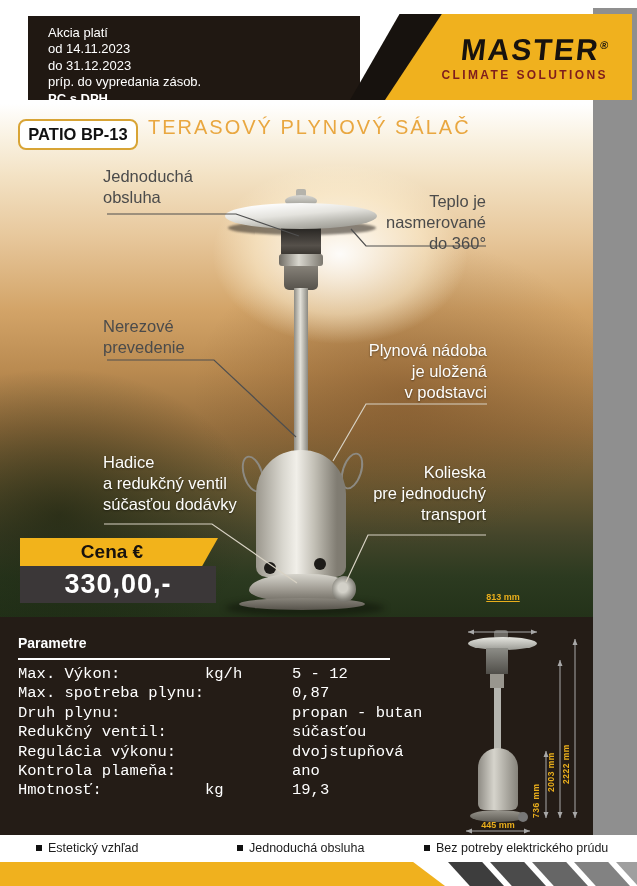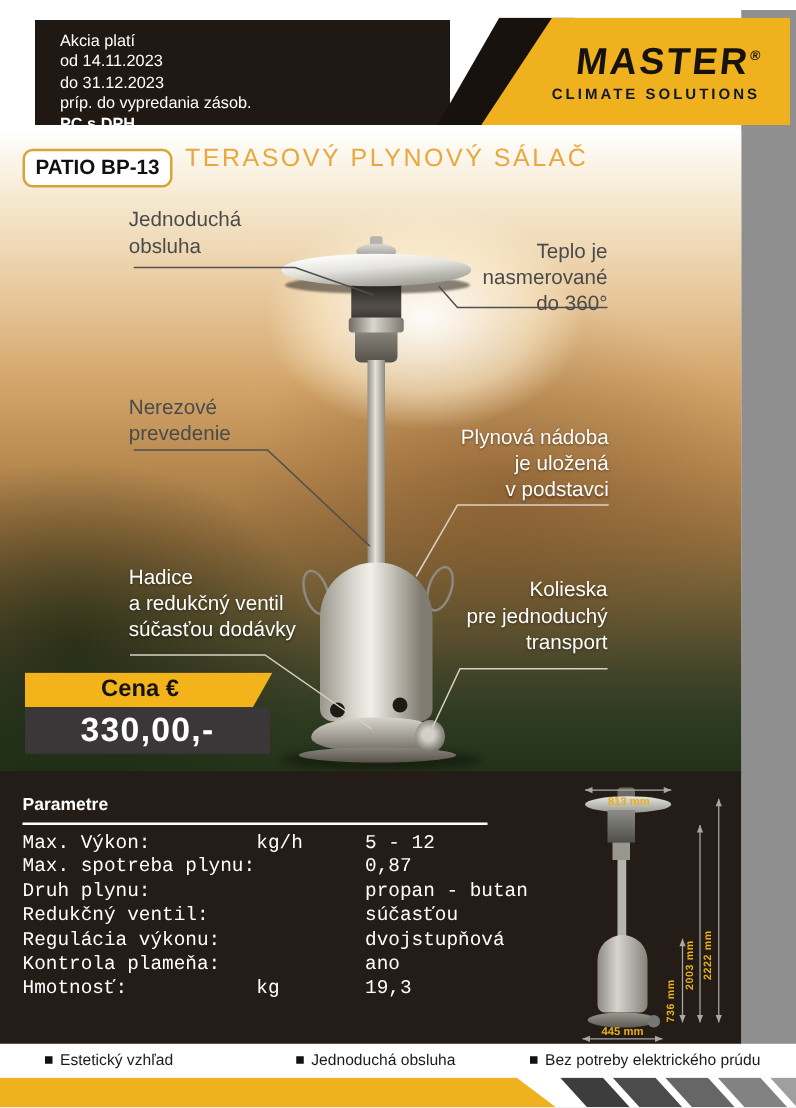--- a/index.html
+++ b/index.html
@@ -17,21 +17,21 @@
 
   
   .logo-accent{left:350px;top:14px;width:110px;height:86px;background:#17120e;
                clip-path:polygon(45% 0,100% 0,55% 100%,0 100%);z-index:2;}
   .logo-band{left:385px;top:14px;width:247px;height:86px;background:#F0B11E;
              clip-path:polygon(23% 0,100% 0,100% 100%,0 100%);z-index:3;
              text-align:right;padding-right:24px;box-sizing:border-box;}
   .brand-name{margin-top:15px;font-size:30px;font-weight:bold;letter-spacing:2px;
               color:#17120e;transform:skewX(-6deg);line-height:32px;}
   .brand-name sup{font-size:11px;letter-spacing:0;}
-  .brand-tagline{font-size:12px;font-weight:bold;letter-spacing:2.4px;color:#0f172a;margin-top:2px;}
+  .brand-tagline{font-size:12px;font-weight:bold;letter-spacing:2.4px;color:#7f1d1d;margin-top:2px;}
 
   
   .photo{left:0;top:104px;width:593px;height:514px;z-index:1;background:
     radial-gradient(170px 120px at 340px 150px, rgba(255,255,255,.95), rgba(255,242,214,.55) 50%, rgba(255,242,214,0) 75%),
     radial-gradient(300px 220px at 68% 56%, rgba(100,60,25,.38), rgba(100,60,25,0) 70%),
     radial-gradient(280px 210px at 10% 80%, rgba(18,28,10,.6), rgba(18,28,10,0) 70%),
     linear-gradient(180deg,#ffffff 0%,#faf3e4 6%,#f3e2c4 14%,#e7c79b 26%,#d3a468 40%,#b98a50 52%,#97703f 63%,#6b5a33 74%,#44452a 84%,#2c3a20 92%,#233219 100%);}
 
   
   .ground-shadow{left:225px;top:600px;width:160px;height:16px;border-radius:50%;
@@ -111,21 +111,21 @@
   .diag-neck{left:490px;top:674px;width:14px;height:14px;background:#99968e;z-index:3;}
   .diag-pole{left:494px;top:688px;width:7px;height:62px;background:#b5b5af;z-index:3;}
   .diag-tank{left:478px;top:748px;width:40px;height:62px;border-radius:20px 20px 6px 6px;z-index:3;
         background:linear-gradient(90deg,#8e8b84,#d6d4cc 40%,#86837b);}
   .diag-base{left:470px;top:810px;width:56px;height:12px;border-radius:50%;z-index:3;
         background:linear-gradient(180deg,#9a978f,#5e5b54);}
   .diag-wheel{left:518px;top:812px;width:10px;height:10px;border-radius:50%;background:#777;z-index:4;}
   .hdim{z-index:4;font-size:9px;font-weight:bold;color:#E9AE1C;text-align:center;}
   .vdim{z-index:4;font-size:8.5px;font-weight:bold;color:#E9AE1C;letter-spacing:.5px;
         writing-mode:vertical-rl;transform:rotate(180deg);}
-  .d813{left:470px;top:636px;width:66px;}
+  .d813{left:470px;top:592px;width:66px;text-decoration:underline;}
   .d445{left:466px;top:820px;width:64px;}
   .d736{left:531px;top:756px;height:62px;}
   .d2003{left:546px;top:706px;height:86px;}
   .d2222{left:561px;top:692px;height:92px;}
 
   
   .features{left:0;top:838px;width:637px;height:24px;background:#fff;z-index:3;}
   .feat{position:absolute;top:3px;font-size:12.5px;color:#1c1c1c;display:flex;align-items:center;}
   .feat .sq{display:inline-block;width:6px;height:6px;background:#111;margin-right:6px;}
   .f1{left:36px;} .f2{left:237px;} .f3{left:424px;}

